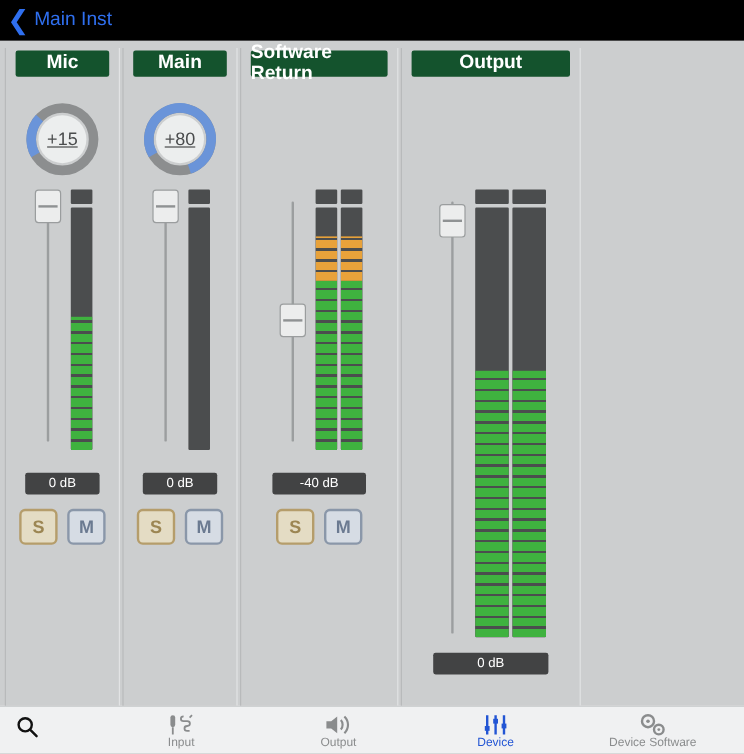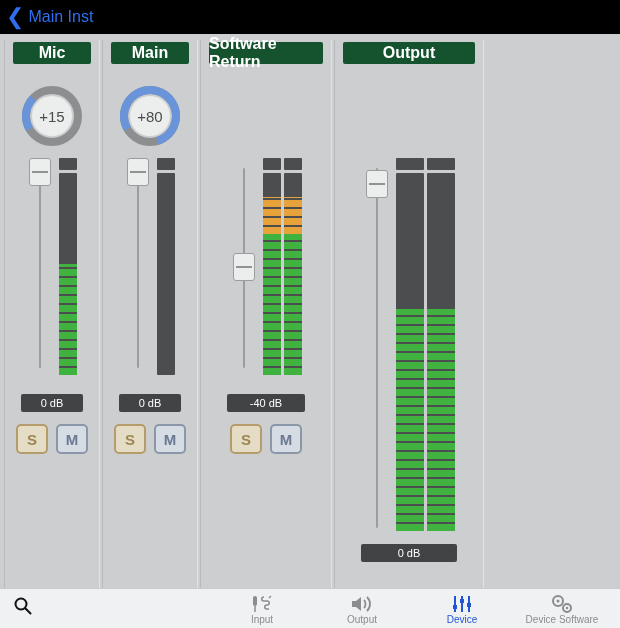--- a/index.html
+++ b/index.html
@@ -65,20 +65,21 @@
   }
   .dial-val {
     position: absolute;
     inset: 0;
     display: flex;
     align-items: center;
     justify-content: center;
     font-size: 15px;
     color: #4a4c4d;
     font-weight: 500;
+    text-decoration: underline;
   }
 
   
   .fm-row {
     display: flex;
     justify-content: center;
     align-items: flex-start;
   }
   .fm-row.short { height: 230px; }
 
@@ -207,21 +208,22 @@
   .tabbar .search {
     width: 210px;
     padding-left: 14px;
     color: #111;
     font-size: 18px;
   }
   .tabbar .tabs {
     display: flex;
     flex: 1;
     justify-content: flex-end;
-    padding-right: 8px;
+    padding-right: 26px;
+    gap: 31px;
   }
   .tab {
     width: 100px;
     display: flex;
     flex-direction: column;
     align-items: center;
     justify-content: center;
     color: #8a8c8d;
     font-size: 10px;
     gap: 0px;

